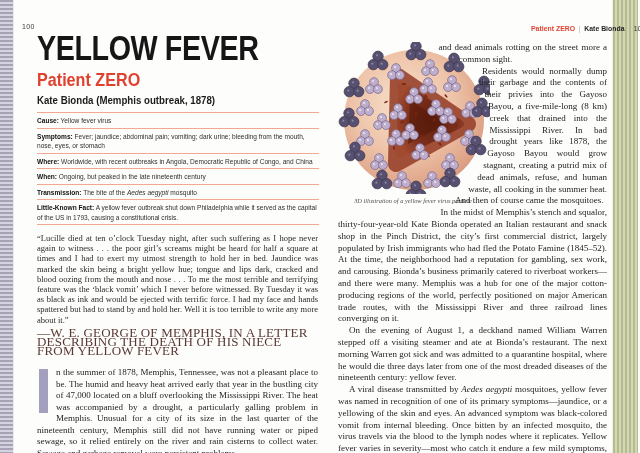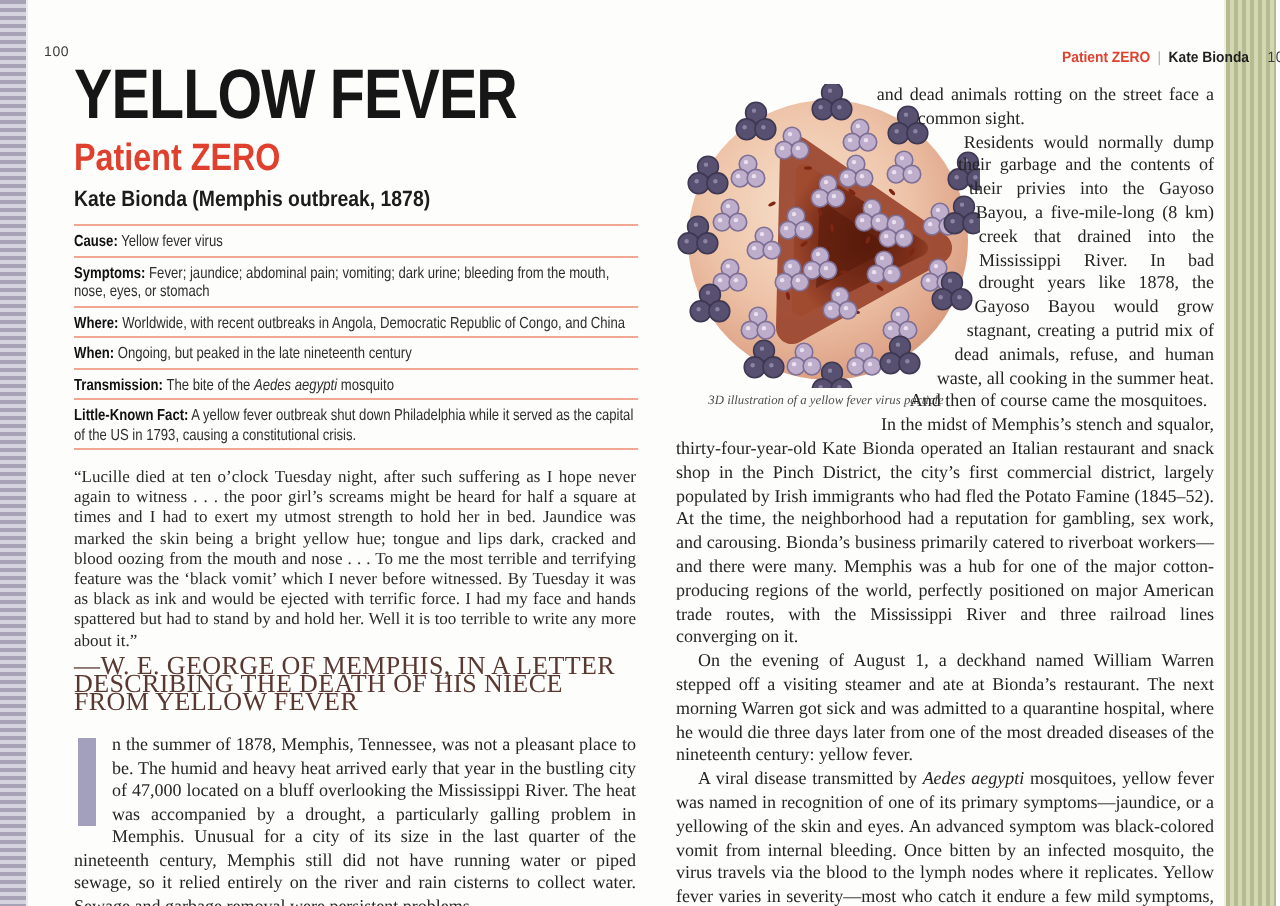--- a/index.html
+++ b/index.html
@@ -386,20 +386,20 @@
             <circle cx="119.68" cy="23.64" r="1.1" fill="#8b84a3"></circle>
             <circle cx="146" cy="39.32" r="5.2" fill="#575070" stroke="#3e3852" stroke-width="0.8"></circle>
             <circle cx="145" cy="38.32" r="1.1" fill="#8b84a3"></circle>
             <circle cx="141.32" cy="47.64" r="5.2" fill="#575070" stroke="#3e3852" stroke-width="0.8"></circle>
             <circle cx="140.32" cy="46.64" r="1.1" fill="#8b84a3"></circle>
             <circle cx="150.68" cy="47.64" r="5.2" fill="#575070" stroke="#3e3852" stroke-width="0.8"></circle>
             <circle cx="149.68" cy="46.64" r="1.1" fill="#8b84a3"></circle>
           </svg>
         <div class="caption">3D illustration of a yellow fever virus particle</div>
       </div>
-      <p>and dead animals rotting on the street face a common sight.</p>
+      <p>and dead animals rotting on the street more a common sight.</p>
       <p class="indent">Residents would normally dump their garbage and the contents of their privies into the Gayoso Bayou, a five-mile-long (8 km) creek that drained into the Mississippi River. In bad drought years like 1878, the Gayoso Bayou would grow stagnant, creating a putrid mix of dead animals, refuse, and human waste, all cooking in the summer heat. And then of course came the mosquitoes.</p>
       <p class="indent">In the midst of Memphis’s stench and squalor, thirty-four-year-old Kate Bionda operated an Italian restaurant and snack shop in the Pinch District, the city’s first commercial district, largely populated by Irish immigrants who had fled the Potato Famine (1845–52). At the time, the neighborhood had a reputation for gambling, sex work, and carousing. Bionda’s business primarily catered to riverboat workers—and there were many. Memphis was a hub for one of the major cotton-producing regions of the world, perfectly positioned on major American trade routes, with the Mississippi River and three railroad lines converging on it.</p>
       <p class="indent">On the evening of August 1, a deckhand named William Warren stepped off a visiting steamer and ate at Bionda’s restaurant. The next morning Warren got sick and was admitted to a quarantine hospital, where he would die three days later from one of the most dreaded diseases of the nineteenth century: yellow fever.</p>
       <p class="indent"><span>A viral disease transmitted by </span><i>Aedes aegypti</i><span> mosquitoes, yellow fever was named in recognition of one of its primary symptoms—jaundice, or a yellowing of the skin and eyes. An advanced symptom was black-colored vomit from internal bleeding. Once bitten by an infected mosquito, the virus travels via the blood to the lymph nodes where it replicates. Yellow fever varies in severity—most who catch it endure a few mild symptoms, such as aches and pains, fever, nausea, and dizziness for several days before it recedes. However, if the disease progresses,</span></p>
     </div>
   </div>
 </div>
 
 </body></html>

